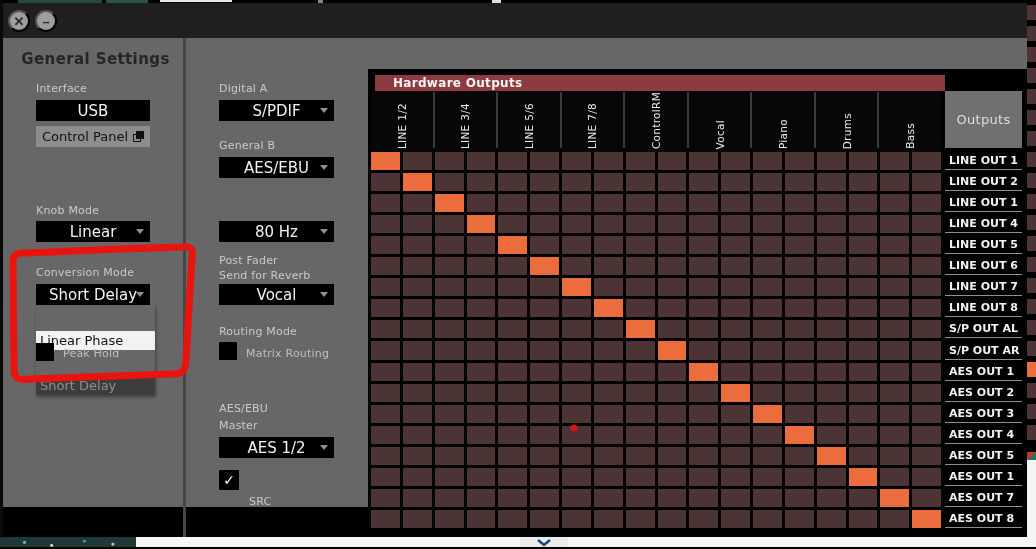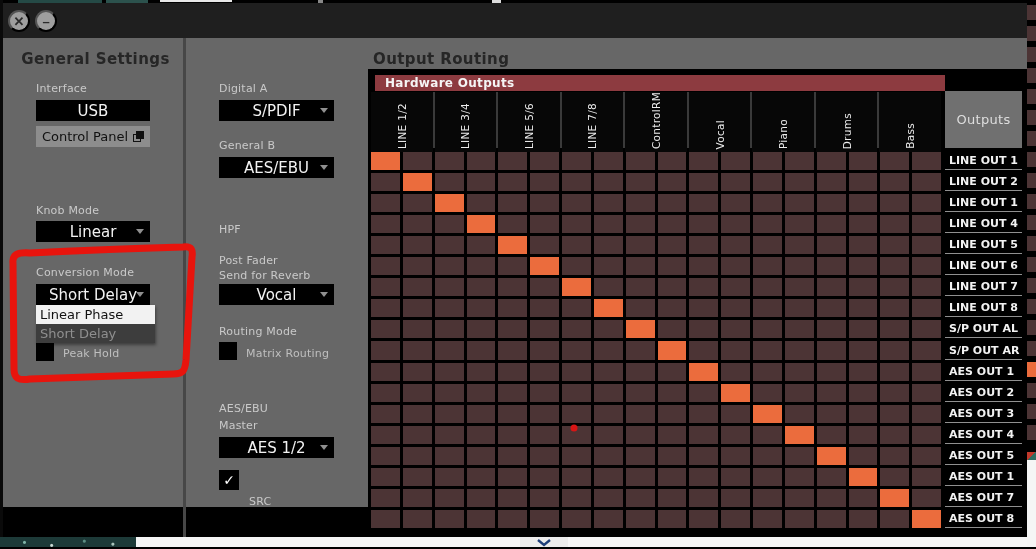--- a/index.html
+++ b/index.html
@@ -34,28 +34,28 @@
   .dd .caret{
     position:absolute; right:6px; top:8px; width:0; height:0;
     border-left:4px solid transparent; border-right:4px solid transparent; border-top:5px solid #8f8f8f;
   }
   .btn-gray{
     position:absolute; background:#8d8d8d; color:#111; font-size:13px; height:21px;
     display:flex; align-items:center; justify-content:center; gap:5px;
   }
   .cb{position:absolute; background:#000; width:18px; height:18px; color:#fff; display:flex; align-items:center; justify-content:center; font-size:14px; font-weight:700;}
   .optlist{position:absolute; left:36px; top:305px; width:119px; box-shadow:1px 2px 3px rgba(0,0,0,.4);}
-  .opt{height:19px; font-size:13px; display:flex; align-items:center; padding-left:4px;}
+  .opt{height:19px; font-size:13px; display:flex; align-items:center; padding-left:4px;margin-top:26px;}
   .opt.sel{background:#f2f2f2; color:#111;}
   .opt.dim{background:#3d3d3d; color:#8f8f8f;}
   
   .matrix-frame{position:absolute; left:368px; top:69px; width:659px; height:464px; background:#000;}
   .hwbar{
     position:absolute; left:7px; top:6px; width:570px; height:16px; background:var(--hw-bar);
-    color:#f5f5f5; font-size:12px; font-weight:600; line-height:16px; padding-left:10px; letter-spacing:.3px;
+    color:#f5f5f5; font-size:12px; font-weight:600; line-height:16px; padding-left:18px; letter-spacing:.3px;
   }
   .colheads{
     position:absolute; left:3px; top:23px; width:570px; height:56px;
     display:grid; grid-template-columns:repeat(9,1fr); gap:2px; background:#3a3a3a;
   }
   .hcell{background:#070707; display:flex; align-items:flex-end; justify-content:center; padding-bottom:5px;}
   .vtext{
     writing-mode:vertical-rl; transform:rotate(180deg);
     font-size:10.5px; color:#ececec; letter-spacing:.3px; white-space:nowrap;
   }
@@ -158,20 +158,24 @@
       <span class="caret"></span>
     </div>
 
     <div class="lbl" style="left:219px;top:101px;">General B</div>
     <div class="blackfield dd" style="left:219px;top:119px;width:115px;">
       <span>AES/EBU</span>
       <span class="caret"></span>
     </div>
 
     <div class="lbl" style="left:219px;top:165px;margin-top:20px;">HPF</div>
+    <div class="blackfield dd" style="left:219px;top:183px;width:115px;">
+      <span>80 Hz</span>
+      <span class="caret"></span>
+    </div>
 
     <div class="lbl" style="left:219px;top:216px;">Post Fader</div>
     <div class="lbl" style="left:219px;top:231px;">Send for Reverb</div>
     <div class="blackfield dd" style="left:219px;top:246px;width:115px;">
       <span>Vocal</span>
       <span class="caret"></span>
     </div>
 
     <div class="lbl" style="left:219px;top:287px;">Routing Mode</div>
     <div class="cb" style="left:219px;top:304px;"></div>
@@ -182,21 +186,20 @@
     <div class="blackfield dd" style="left:219px;top:399px;width:115px;">
       <span>AES 1/2</span>
       <span class="caret"></span>
     </div>
 
     <div class="cb" style="left:219px;top:432px;width:20px;height:20px;">
       <span>✓</span>
     </div>
     <div class="lbl" style="left:249px;top:457px;">SRC</div>
 
-    <div class="heading" style="left:373px;top:12px;text-align:left;">Output Routing</div>
 
     <div class="matrix-frame" style="top:31px;">
       <div class="hwbar">Hardware Outputs</div>
       <div class="colheads">
           <div class="hcell">
             <span class="vtext">LINE 1/2</span>
           </div>
           <div class="hcell">
             <span class="vtext">LINE 3/4</span>
           </div>

